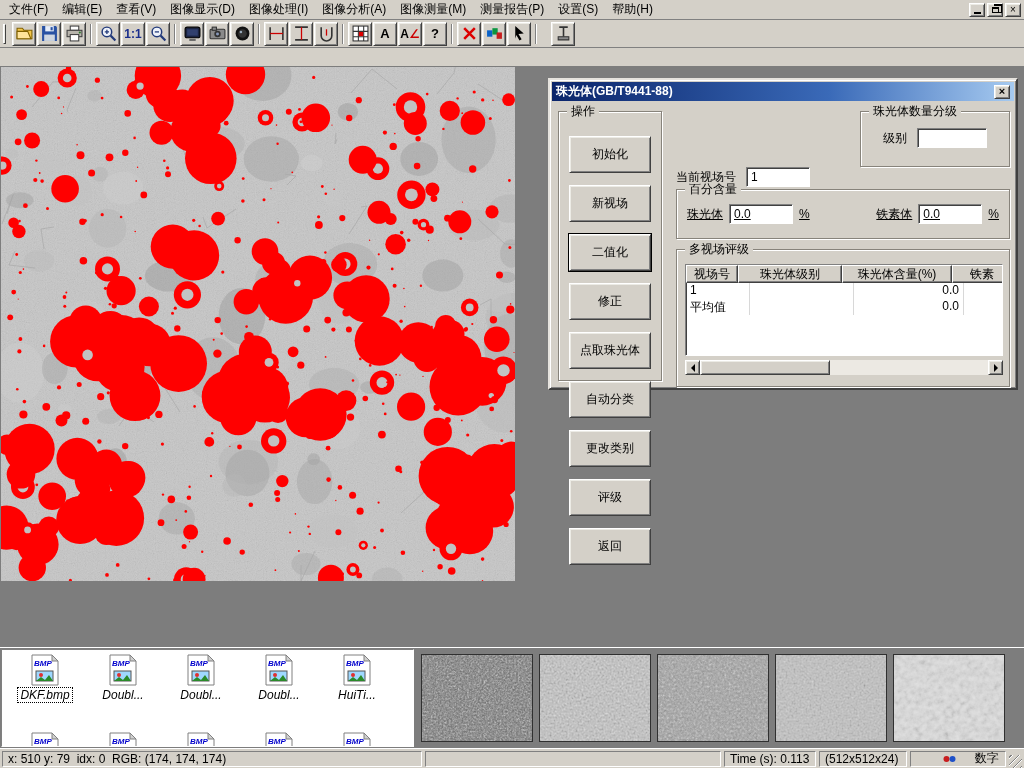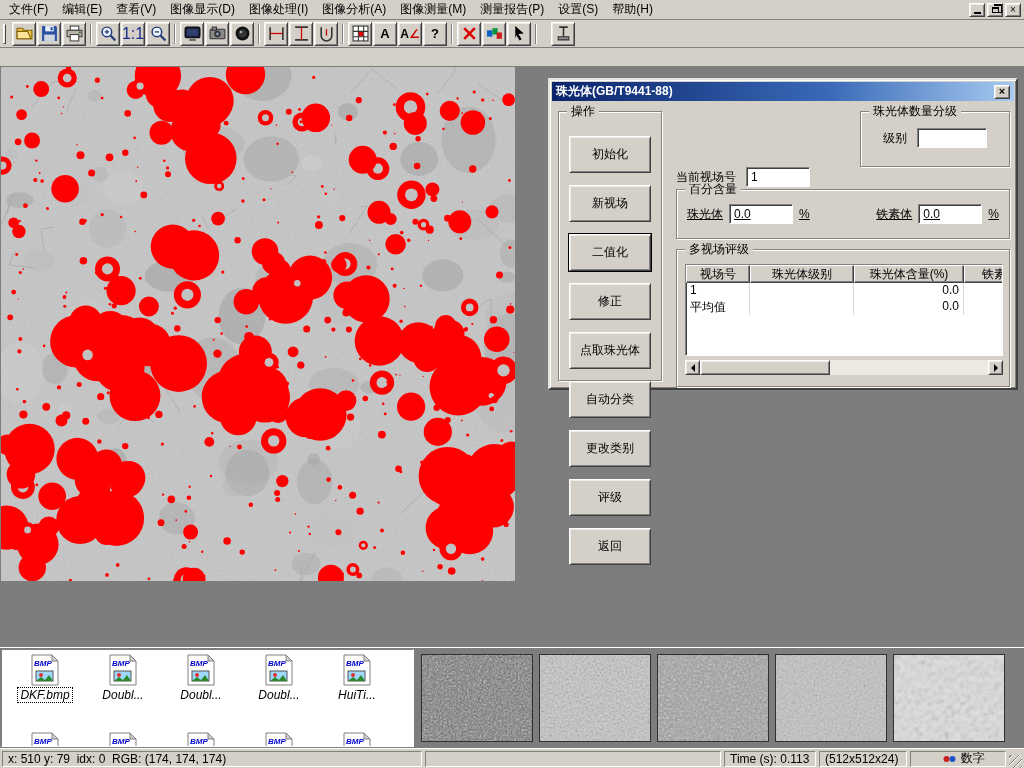--- a/index.html
+++ b/index.html
@@ -107,21 +107,21 @@
 
   
   .statusbar { position:absolute; left:0; top:748px; width:1024px; height:20px; background:#d4d0c8;
                display:flex; align-items:center; gap:3px; padding:0 2px; border-top:1px solid #fff; }
   .sb { height:16px; border:1px solid; border-color:#808080 #fff #fff #808080; display:flex;
         align-items:center; padding:0 5px; white-space:pre; overflow:hidden; }
   .sb.left { width:420px; }
   .sb.mid { flex:1; }
   .sb.time { width:92px; }
   .sb.size { width:88px; }
-  .sb.mode { width:96px; gap:5px; }
+  .sb.mode { width:96px; gap:19px; }
   .grip2 { width:13px; height:13px; align-self:flex-end;
            background:repeating-linear-gradient(-45deg,#fff 0 1px,#808080 1px 2px,#d4d0c8 2px 5px); }
 </style>
 </head>
 <body>
 
 <div class="app">
 
 
   <div class="menubar">
@@ -187,21 +187,21 @@
           <span class="tb-ic">
             <svg viewBox="0 0 16 16">
               <circle cx="6.5" cy="6.5" r="4.5" fill="#eef2fa" stroke="#223a7a" stroke-width="1.4"></circle>
               <path d="M10 10l4.5 4.5" stroke="#223a7a" stroke-width="2"></path>
               <path d="M4.5 6.5h4M6.5 4.5v4" stroke="#223a7a" stroke-width="1.2"></path>
             </svg>
           </span>
         </button>
         <button class="tb-btn r">
           <span class="tb-ic">
-            <span style="color:#1a2e8c;font-weight:normal;font-size:16px;">1:1</span>
+            <span style="color:#1a2e8c;font-weight:bold;font-size:12px;">1:1</span>
           </span>
         </button>
         <button class="tb-btn r">
           <span class="tb-ic">
             <svg viewBox="0 0 16 16">
               <circle cx="6.5" cy="6.5" r="4.5" fill="#eef2fa" stroke="#223a7a" stroke-width="1.4"></circle>
               <path d="M10 10l4.5 4.5" stroke="#223a7a" stroke-width="2"></path>
               <path d="M4.5 6.5h4" stroke="#223a7a" stroke-width="1.2"></path>
             </svg>
           </span>
@@ -1004,21 +1004,21 @@
               <input class="txt" value="0.0" style="">
               <span>%</span>
             </span>
           </div>
         </div>
 
         <div class="grp table-grp">
           <span class="legend">多视场评级</span>
           <div class="table" id="rating-table">
               <div class="tr th">
-                <div class="td hd" style="width:64px">视场号</div>
+                <div class="td hd" style="width:52px">视场号</div>
                 <div class="td hd" style="width:104px">珠光体级别</div>
                 <div class="td hd" style="width:110px">珠光体含量(%)</div>
                 <div class="td hd" style="width:60px">铁素</div>
               </div>
               <div class="tr">
                 <div class="td" style="width:64px">1</div>
                 <div class="td" style="width:104px"></div>
                 <div class="td num" style="width:110px">0.0</div>
                 <div class="td" style="width:60px"></div>
               </div>

